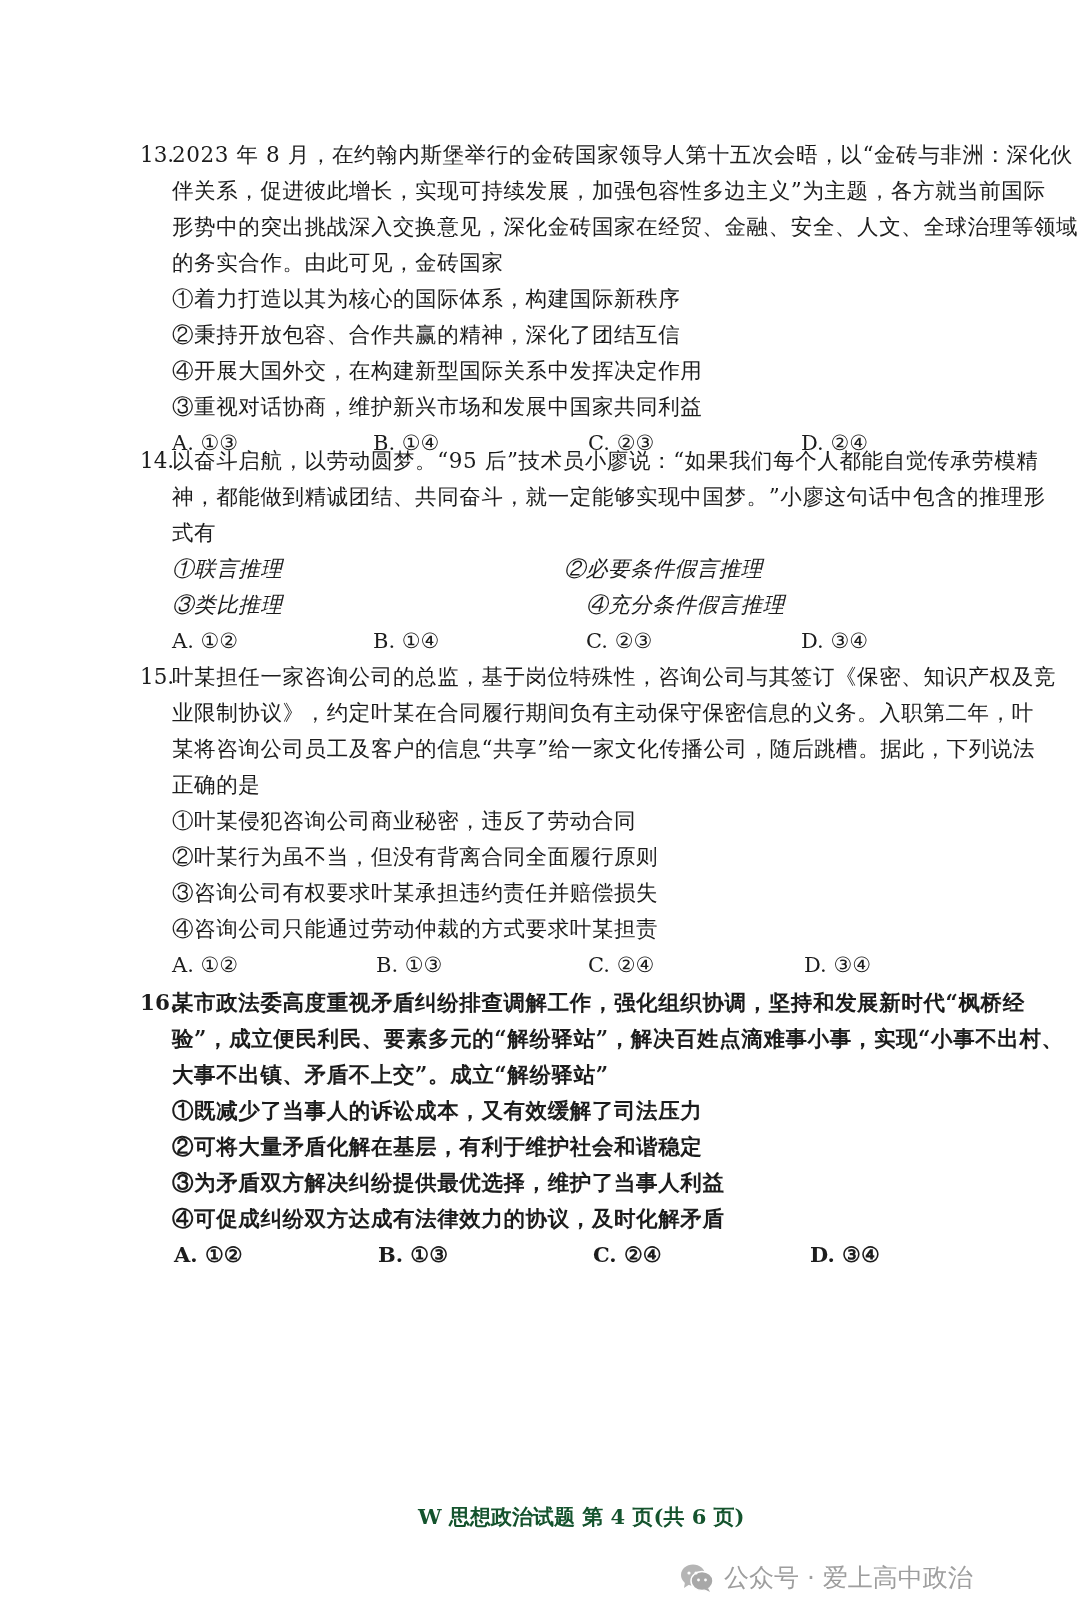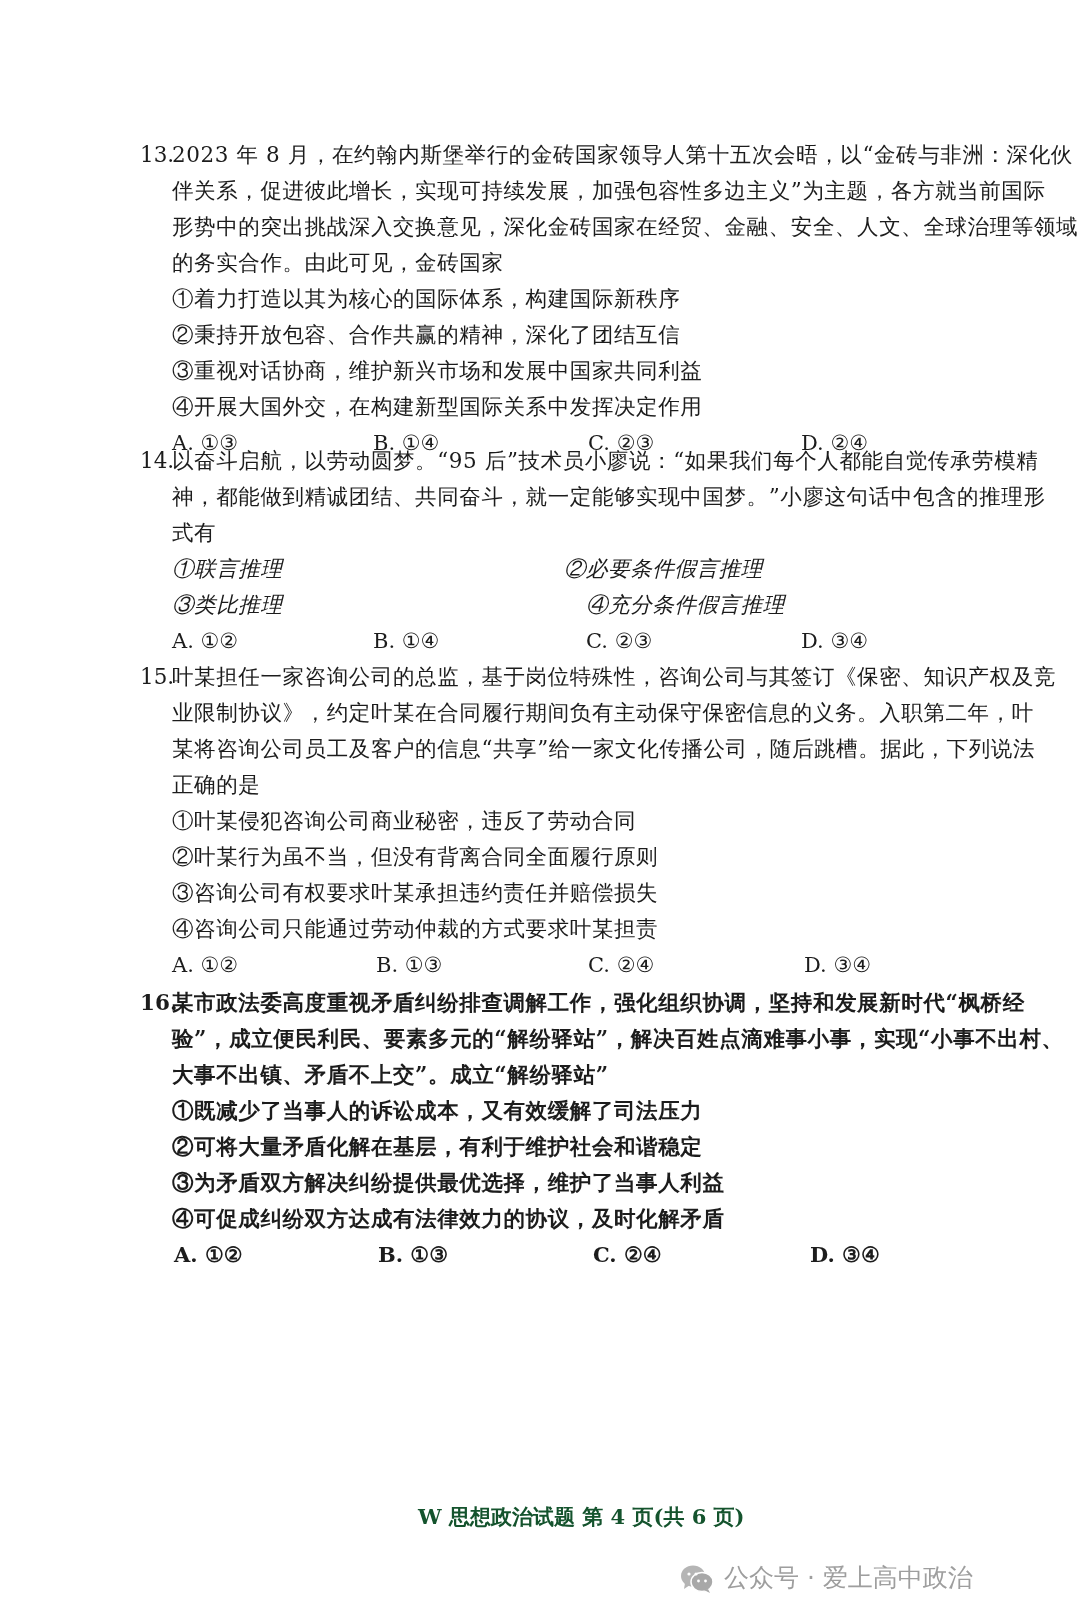--- a/index.html
+++ b/index.html
@@ -43,43 +43,43 @@
     font-weight: bold;
     font-family: "DejaVu Serif", "Liberation Serif", serif;
     color: #14532d;
     white-space: nowrap;
   }
   .watermark {
     position: absolute;
     left: 680px;
     top: 1542px;
     display: flex;
-    align-items: flex-end;
+    align-items: center;
     gap: 10px;
     color: #9e9e9e;
     font-family: "DejaVu Sans", "Liberation Sans", sans-serif;
     font-size: 25px;
     white-space: nowrap;
   }
   .wechat-icon { width: 34px; height: 30px; position: relative; }
 </style>
 </head>
 <body>
 
 <div class="page">
 
   <div class="q" style="top:118px;">
     <div class="line stem-first"><span class="qnum">13.</span><span>2023 年 8 月，在约翰内斯堡举行的金砖国家领导人第十五次会晤，以“金砖与非洲：深化伙</span></div>
     <div class="line indent">伴关系，促进彼此增长，实现可持续发展，加强包容性多边主义”为主题，各方就当前国际</div>
     <div class="line indent">形势中的突出挑战深入交换意见，深化金砖国家在经贸、金融、安全、人文、全球治理等领域</div>
     <div class="line indent">的务实合作。由此可见，金砖国家</div>
     <div class="line opt">①着力打造以其为核心的国际体系，构建国际新秩序</div>
     <div class="line opt">②秉持开放包容、合作共赢的精神，深化了团结互信</div>
+    <div class="line opt">④开展大国外交，在构建新型国际关系中发挥决定作用</div>
     <div class="line opt">③重视对话协商，维护新兴市场和发展中国家共同利益</div>
-    <div class="line opt">④开展大国外交，在构建新型国际关系中发挥决定作用</div>
     <div class="choices">
       <span class="choice" style="left:32px;">A. ①③</span>
       <span class="choice" style="left:233px;">B. ①④</span>
       <span class="choice" style="left:448px;">C. ②③</span>
       <span class="choice" style="left:661px;">D. ②④</span>
     </div>
   </div>
 
   <div class="q" style="top:424px;">
     <div class="line stem-first"><span class="qnum">14.</span><span>以奋斗启航，以劳动圆梦。“95 后”技术员小廖说：“如果我们每个人都能自觉传承劳模精</span></div>

